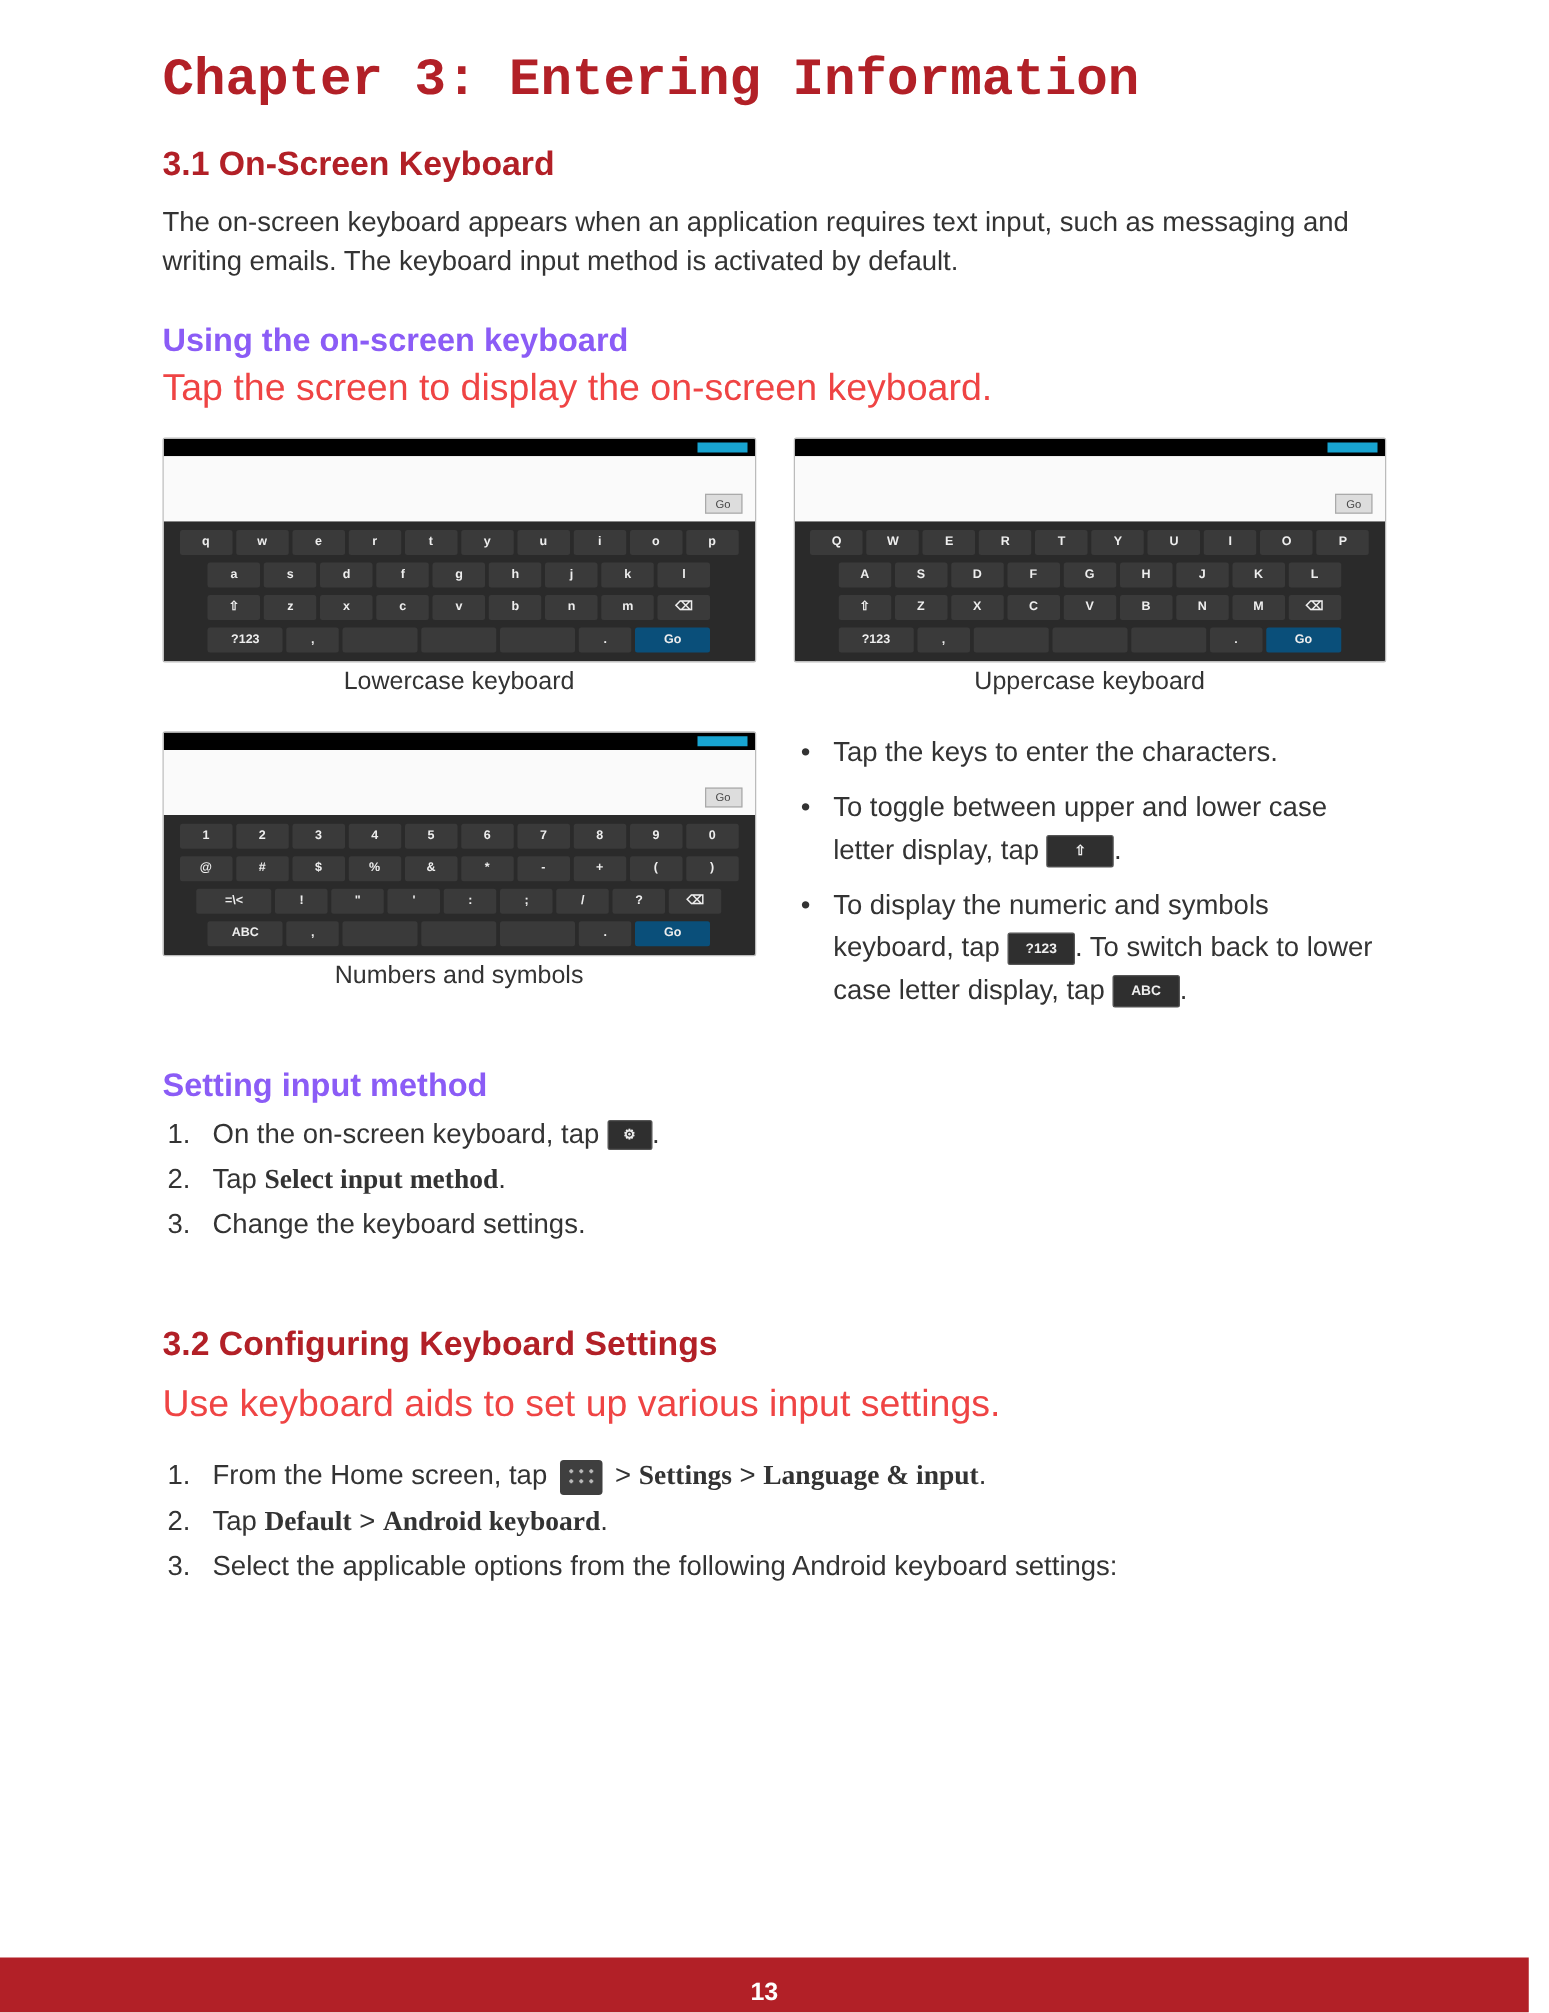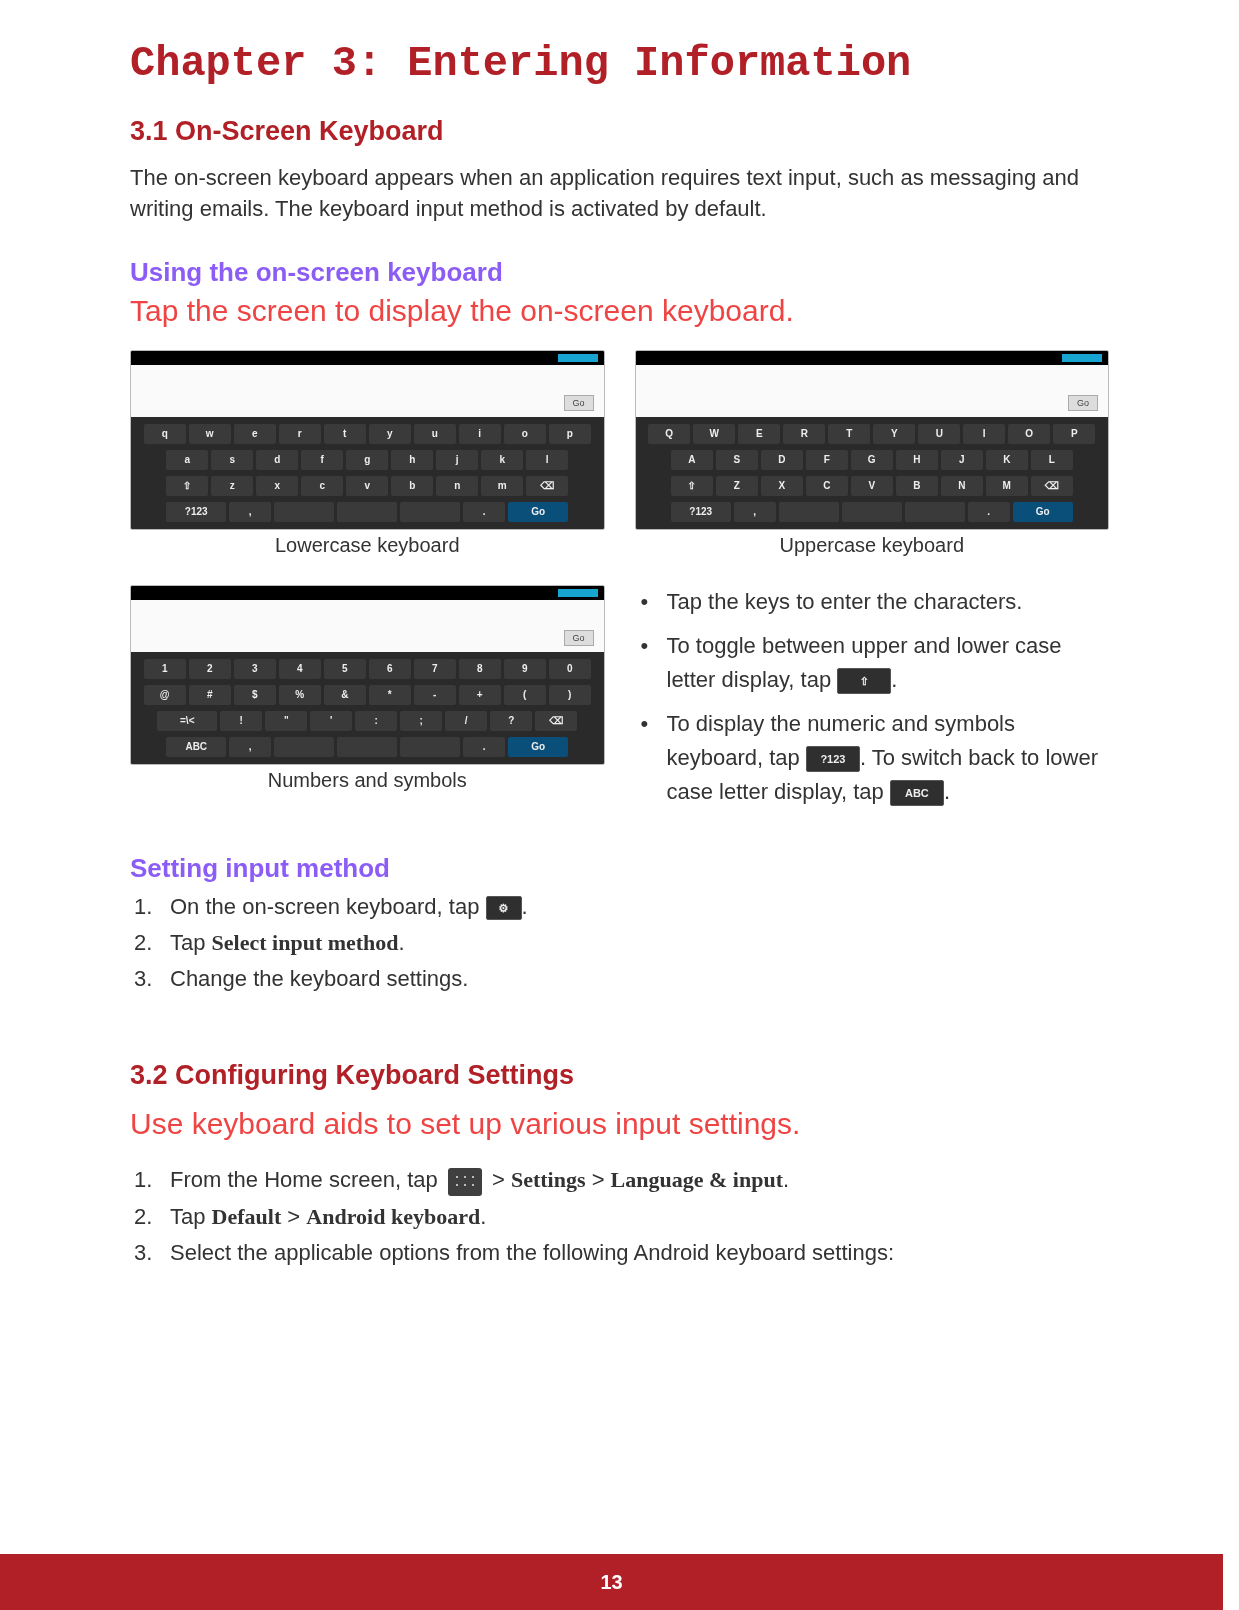--- a/index.html
+++ b/index.html
@@ -36,21 +36,21 @@
   ol.numbered { counter-reset: n; list-style:none; }
   ol.numbered li { counter-increment:n; font-size:22px; color:#333; line-height:1.55; position:relative; padding-left:40px; margin:2px 0; }
   ol.numbered li::before { content: counter(n) "."; position:absolute; left:4px; top:0; }
   .bold { font-weight:bold;font-family:Liberation Serif, serif; }
 
   .section32 { margin-top: 44px; }
   .appsicon { display:inline-block; vertical-align:middle; width:34px; height:28px; background:#3f3f3f; border-radius:3px; position:relative; margin: 0 4px; }
   .appsicon::before { content:""; position:absolute; inset:5px; background:
      radial-gradient(circle,#bbb 1.5px,transparent 1.5px) 0 0/8px 8px; }
 
-  .footer { position:absolute; left:0; right:16px; bottom:0; height:56px; background:#b22027; color:#fff; text-align:center; font-size:20px; line-height:56px; font-weight:bold; }
+  .footer { position:absolute; left:0; right:16px; bottom:0; height:44px; background:#b22027; color:#fff; text-align:center; font-size:20px; line-height:56px; font-weight:bold; }
 </style>
 </head>
 <body>
 
 <div class="page">
   <h1>Chapter 3: Entering Information</h1>
 
   <div class="section31">
     <h2>3.1 On-Screen Keyboard</h2>
     <p class="intro">The on-screen keyboard appears when an application requires text input, such as messaging and writing emails. The keyboard input method is activated by default.</p>

